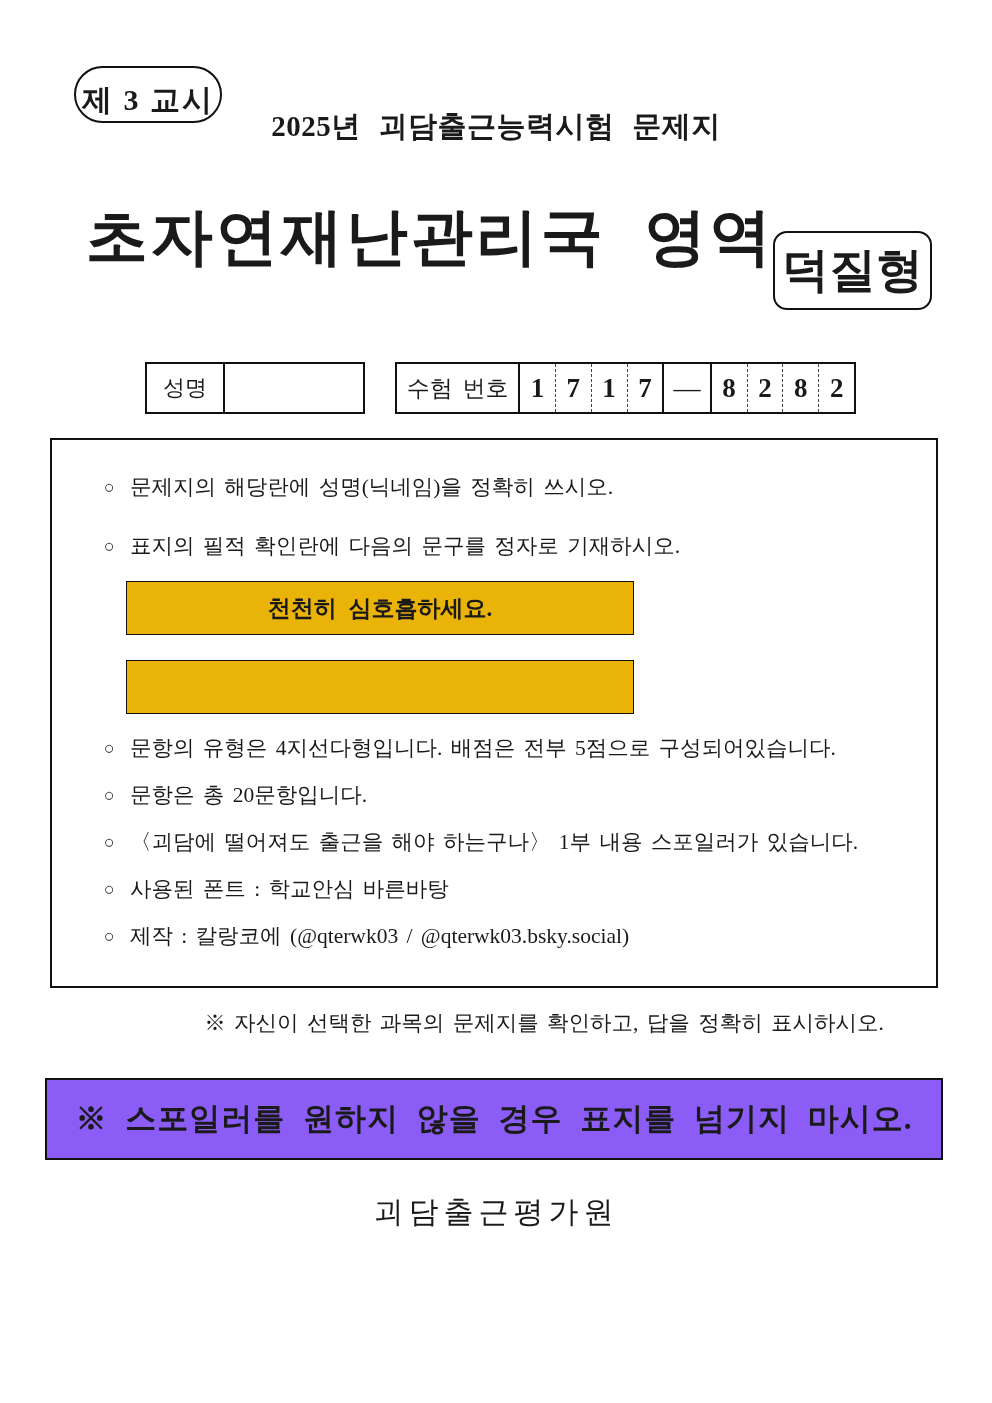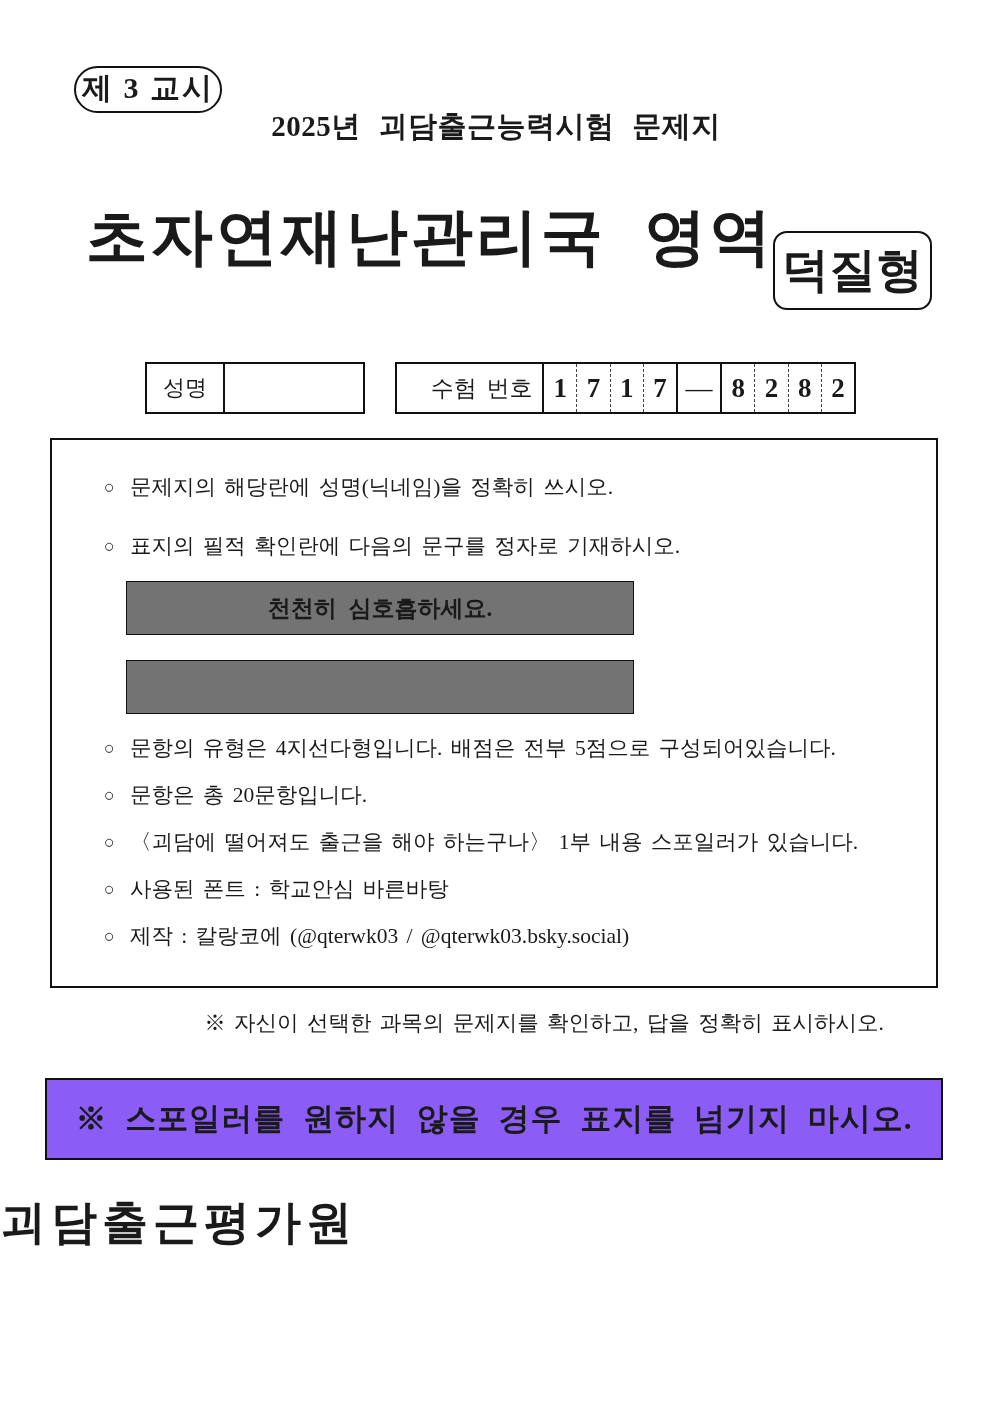--- a/index.html
+++ b/index.html
@@ -6,23 +6,23 @@
   html,body { background:#ffffff; }
   body {
     width:992px; height:1403px; position:relative;
     font-family:"Liberation Serif","DejaVu Serif",serif;
     color:#1a1a1a;
   }
   .abs { position:absolute; }
 
   
   .period-pill {
-    left:74px; top:66px; width:148px; height:47px;
+    left:74px; top:66px; width:148px; height:57px;
     border:2.5px solid #111; border-radius:29px;
-    display:flex; align-items:flex-start; justify-content:center;
+    display:flex; align-items:flex-end; justify-content:center;
     font-size:30px; font-weight:bold; letter-spacing:2px;
   }
 
   
   .exam-title {
     left:0; top:107px; width:100%; text-align:center;
     font-size:29px; font-weight:bold; word-spacing:10px; letter-spacing:0.5px;
   }
   .subject-title {
     left:0; top:195px; width:860px; text-align:center;
@@ -42,21 +42,21 @@
   }
   .name-label {
     width:78px; border-right:2px solid #111;
     display:flex; align-items:center; justify-content:center;
     font-size:22px;
   }
   .name-field { flex:1; }
 
   .number-box {
     left:395px; top:362px; width:461px; height:52px;
-    border:2px solid #111; display:flex;padding-left:24px;
+    border:2px solid #111; display:flex;
   }
   .number-label {
     width:123px; border-right:2px solid #111;
     display:flex; align-items:center; justify-content:center;
     font-size:23px; word-spacing:4px;
   }
   .digit-cell {
     flex:1; display:flex; align-items:center; justify-content:center;
     font-size:27px; font-weight:bold;
   }
@@ -74,40 +74,40 @@
     display:flex; align-items:flex-start; gap:15px;
     font-size:21.5px; line-height:30px; word-spacing:3px;
   }
   .bullet-marker { font-size:18px; line-height:30px; }
   .b1 { top:32px; } .b2 { top:91px; }
   .b3 { top:293px; } .b4 { top:340px; } .b5 { top:387px; }
   .b6 { top:434px; } .b7 { top:481px; }
 
   .gray-field {
     position:absolute; left:74px; width:508px; height:54px;
-    background:#737373; border:1.5px solid #111;
+    background:#eab308; border:1.5px solid #111;
     display:flex; align-items:center; justify-content:center;
   }
   .gf1 { top:141px; font-size:23px; font-weight:600; word-spacing:6px; }
   .gf2 { top:220px; }
 
   
   .check-note {
     left:0; top:1008px; width:100%; text-align:center;
     font-size:21.5px; word-spacing:3px;margin-left:48px;
   }
   .warning-box {
     left:45px; top:1078px; width:898px; height:82px;
     background:#8b5cf6; border:2.5px solid #111;
     display:flex; align-items:center; justify-content:center;
     font-size:31px; font-weight:bold; letter-spacing:1px; word-spacing:9px;
   }
   .publisher {
-    left:0; top:1192px; width:100%; text-align:left;
-    font-size:46px; font-weight:bold; letter-spacing:5px;
+    left:0; top:1192px; width:100%; text-align:center;
+    font-size:30px; font-weight:normal; letter-spacing:5px;
   }
 </style>
 </head>
 <body>
 
 <div class="abs period-pill">
   <span>제 3 교시</span>
 </div>
 
 <div class="abs exam-title">2025년 괴담출근능력시험 문제지</div>

